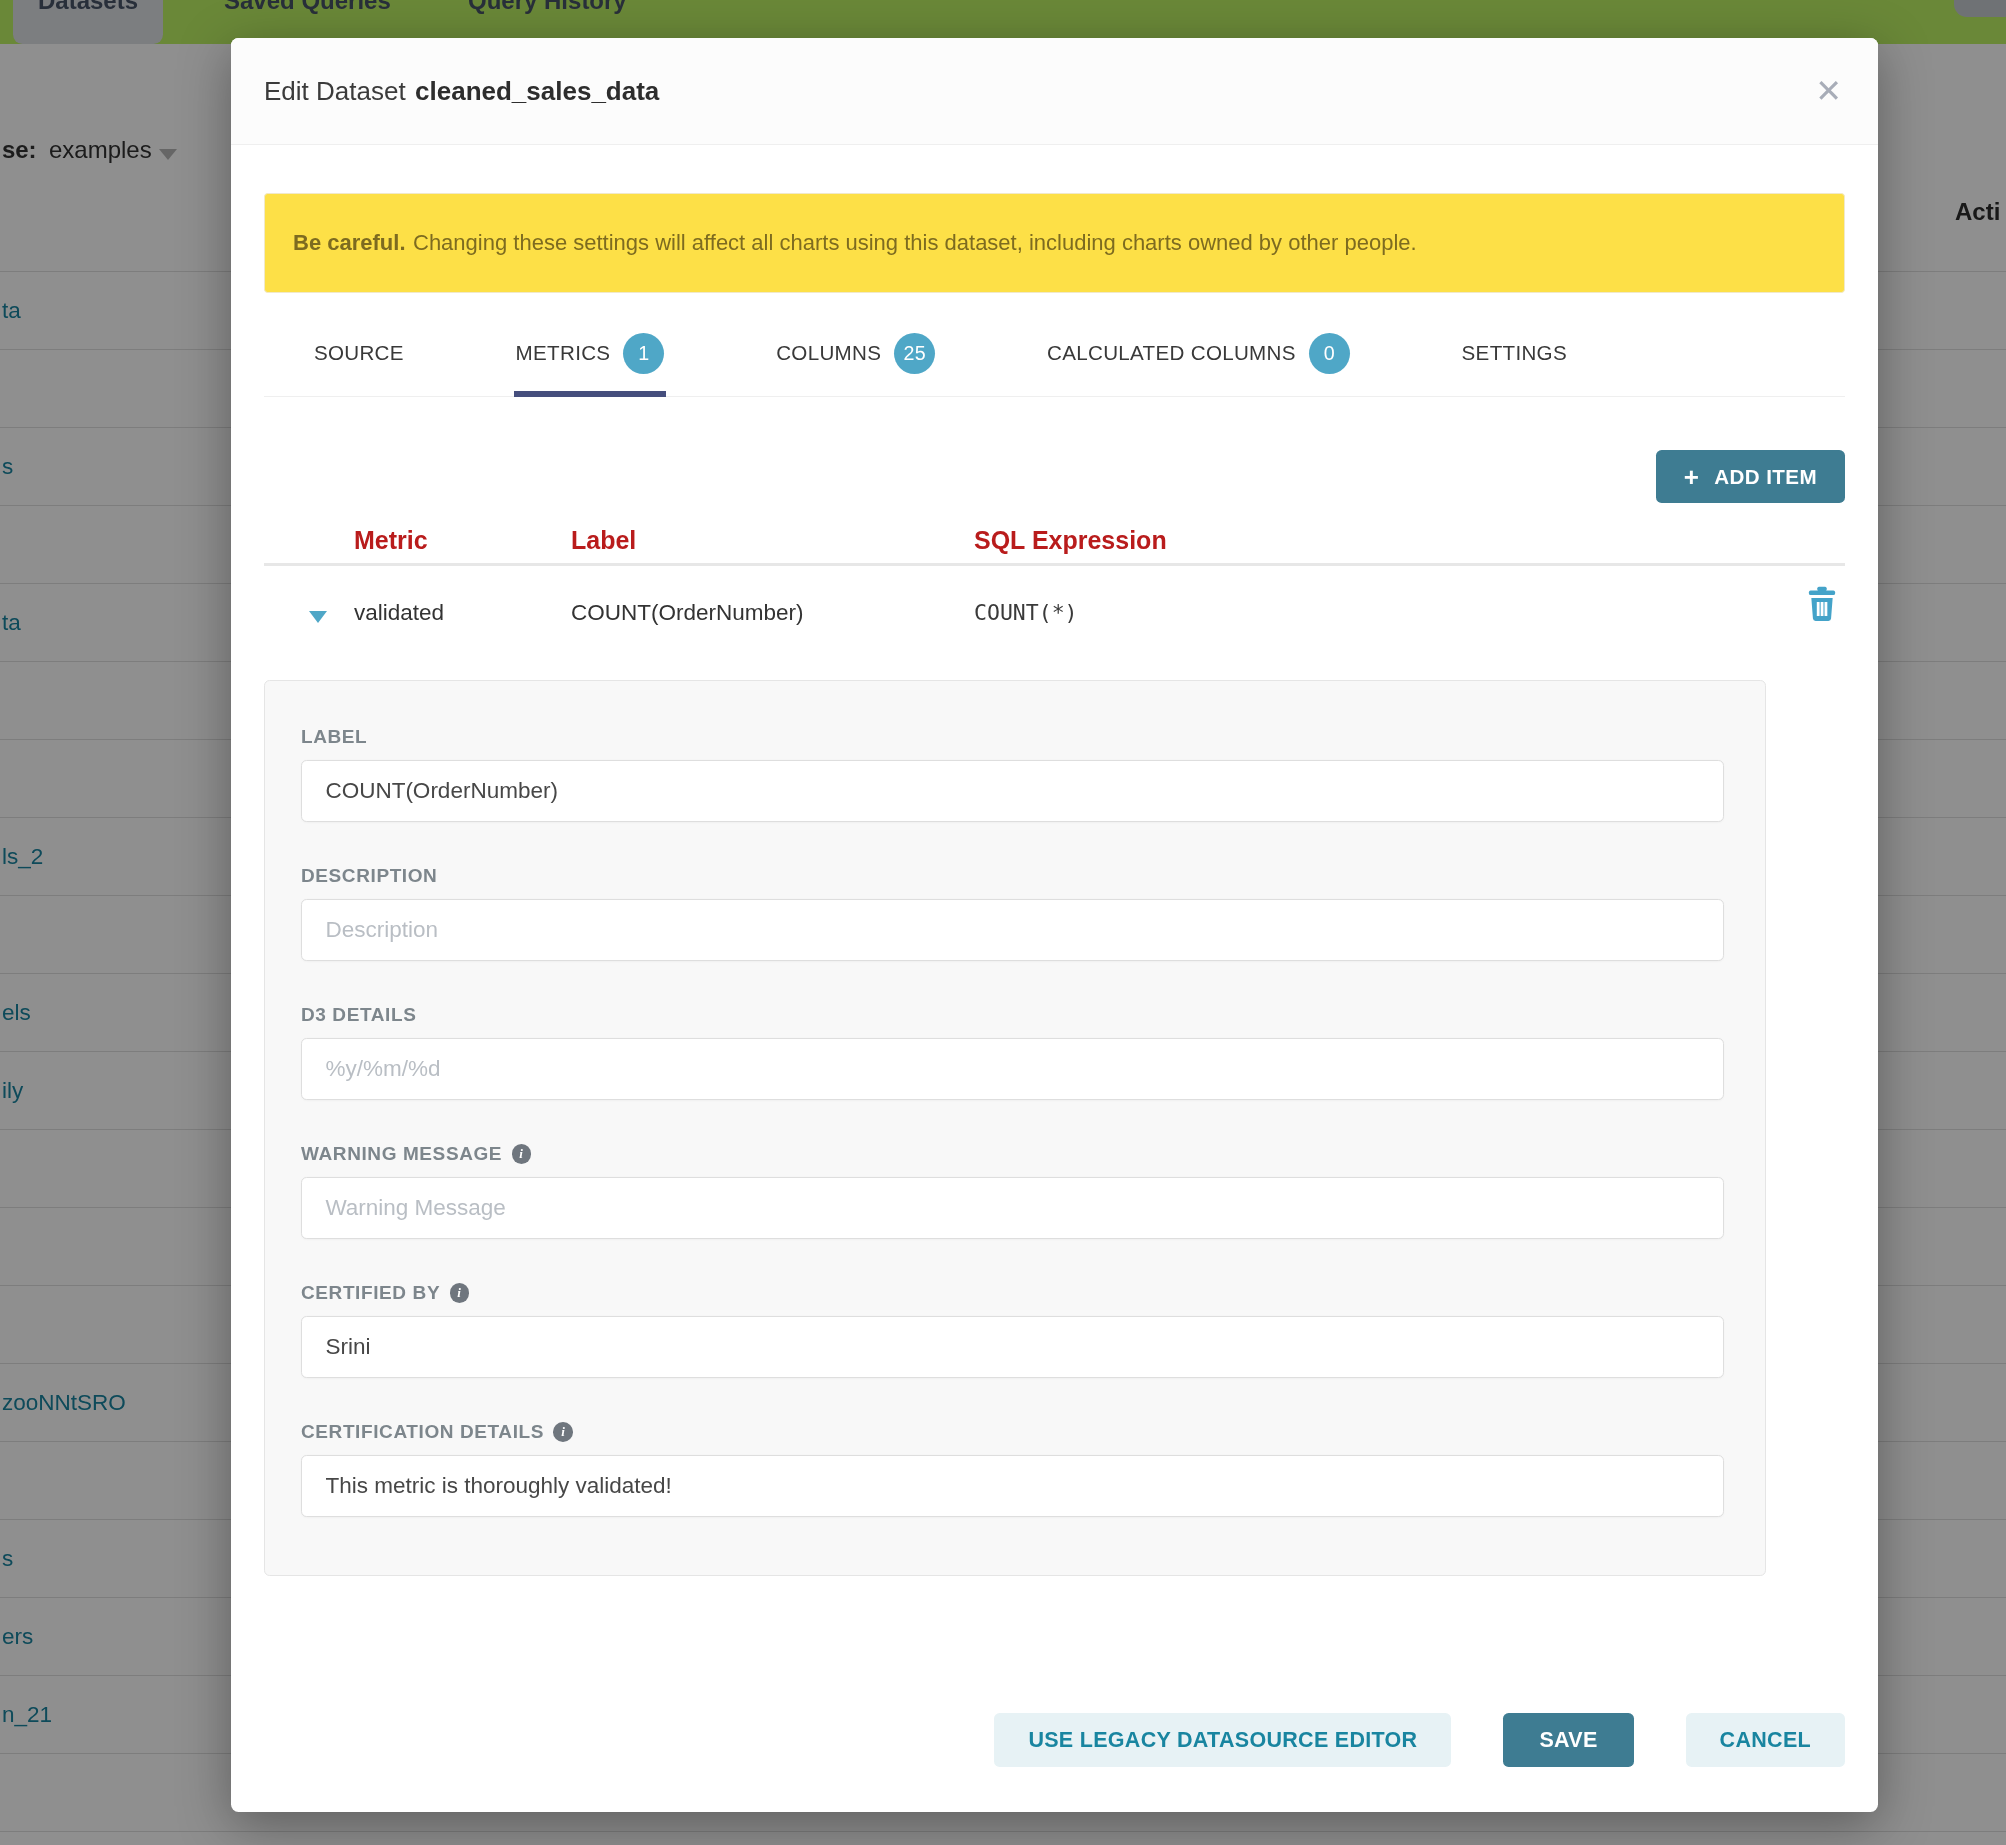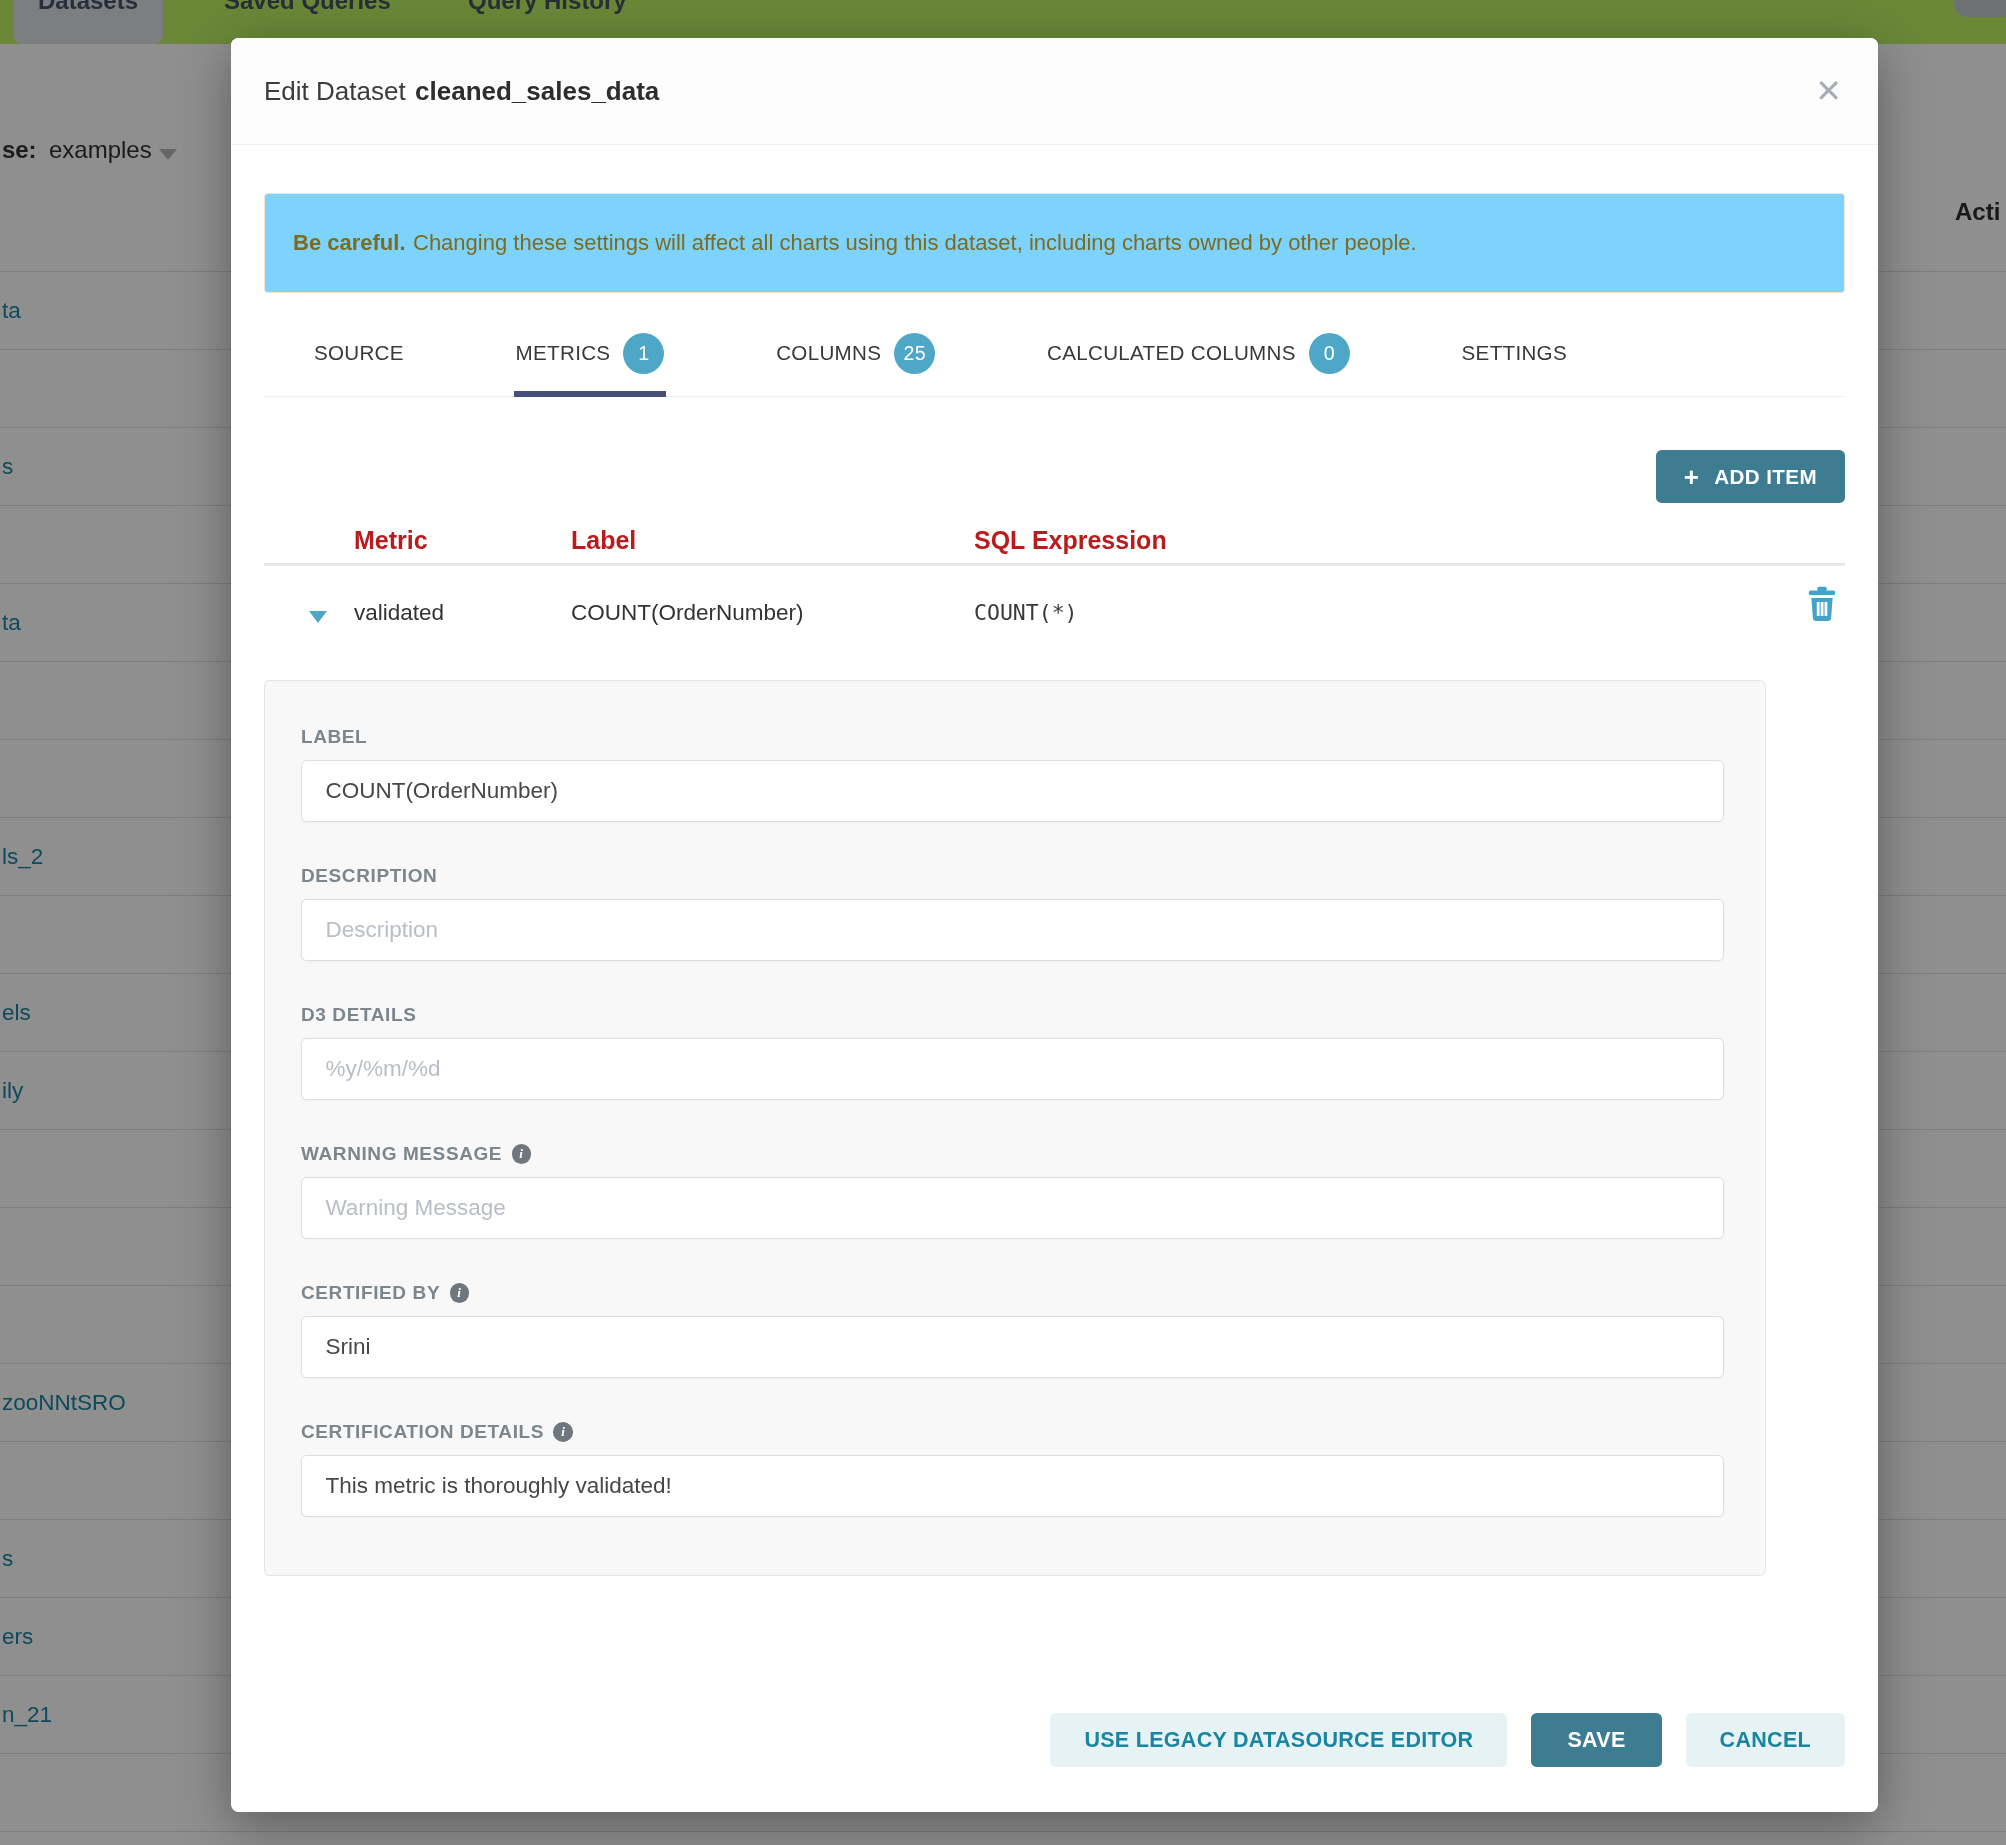--- a/index.html
+++ b/index.html
@@ -31,21 +31,21 @@
 
   
   .modal{position:absolute;left:231px;top:38px;width:1647px;height:1774px;background:#fff;border-radius:7.5px;
          box-shadow:0 13px 52px rgba(0,0,0,0.35);z-index:3;}
   .modal-header{position:relative;height:106px;background:#FCFCFC;border-bottom:0.9px solid #EFEFEF;border-radius:7.5px 7.5px 0 0;}
   .modal-title{position:absolute;left:33px;top:50%;transform:translateY(-50%);font-size:26px;color:#3B3B3B;white-space:nowrap;}
   .modal-title b{font-weight:700;color:#2D2D2D;margin-left:9.4px;}
   .close-btn{position:absolute;right:36px;top:50%;transform:translateY(-50%);font-size:32px;line-height:1;color:#A8ADB8;cursor:pointer;}
 
   .modal-body{padding:0 33px;}
-  .banner{margin-top:48px;min-height:100px;background:#7dd3fc;border:0.9px solid #F1E9C9;border-radius:3.7px;
+  .banner{margin-top:48px;min-height:100px;background:#fde047;border:0.9px solid #F1E9C9;border-radius:3.7px;
           display:flex;align-items:center;padding:0 28px;font-size:22px;color:#7D6B20;box-sizing:border-box;}
   .banner b{font-weight:700;}
   .banner .rest{margin-left:7.5px;}
 
   .tabs{margin-top:34px;display:flex;gap:60px;border-bottom:0.9px solid #EFEFEF;}
   .tab{position:relative;display:flex;align-items:center;gap:13px;padding:5.6px 1.9px 22.5px 1.9px;
        font-size:20.6px;color:#393939;letter-spacing:0.3px;cursor:pointer;white-space:nowrap;margin-left:48px;}
   .tab.active::after{content:"";position:absolute;left:0;right:0;bottom:-0.9px;height:5.6px;background:#454E7D;}
   .tab-badge{width:41px;height:41px;border-radius:50%;background:#4FA7C7;color:#fff;font-size:19.7px;
              display:flex;align-items:center;justify-content:center;}
@@ -76,21 +76,21 @@
   .info-icon{width:19.7px;height:19.7px;border-radius:50%;background:#6F767E;color:#fff;font-size:13px;font-weight:700;
              display:inline-flex;align-items:center;justify-content:center;
              font-family:"Liberation Serif",serif;font-style:italic;flex:0 0 auto;}
   .field input{width:100%;height:62px;box-sizing:border-box;border:0.9px solid #DEDEDE;border-radius:5.6px;background:#fff;
                padding:0 23.4px;font-size:22.5px;color:#474747;font-family:"Liberation Sans",sans-serif;
                box-shadow:0 0.9px 1.9px rgba(0,0,0,0.03);outline:none;}
   .field input::placeholder{color:#B9BEC4;opacity:1;}
 
   .modal-footer{position:absolute;right:33px;bottom:45px;display:flex;align-items:center;gap:24px;}
   .btn{height:54px;border:none;border-radius:5.6px;font-size:21.5px;font-weight:600;cursor:pointer;
-       font-family:inherit;letter-spacing:0.3px;white-space:nowrap;}
+       font-family:inherit;letter-spacing:0.3px;white-space:nowrap;margin-left:28px;}
   .btn-light{padding:0 34px;background:#E7F2F5;color:#1985A0;}
   .btn-primary{padding:0 36px;background:#3E7C92;color:#fff;}
 </style>
 </head>
 <body>
 
 <div class="page">
 
   <div class="bg">
     <div class="bg-nav">

